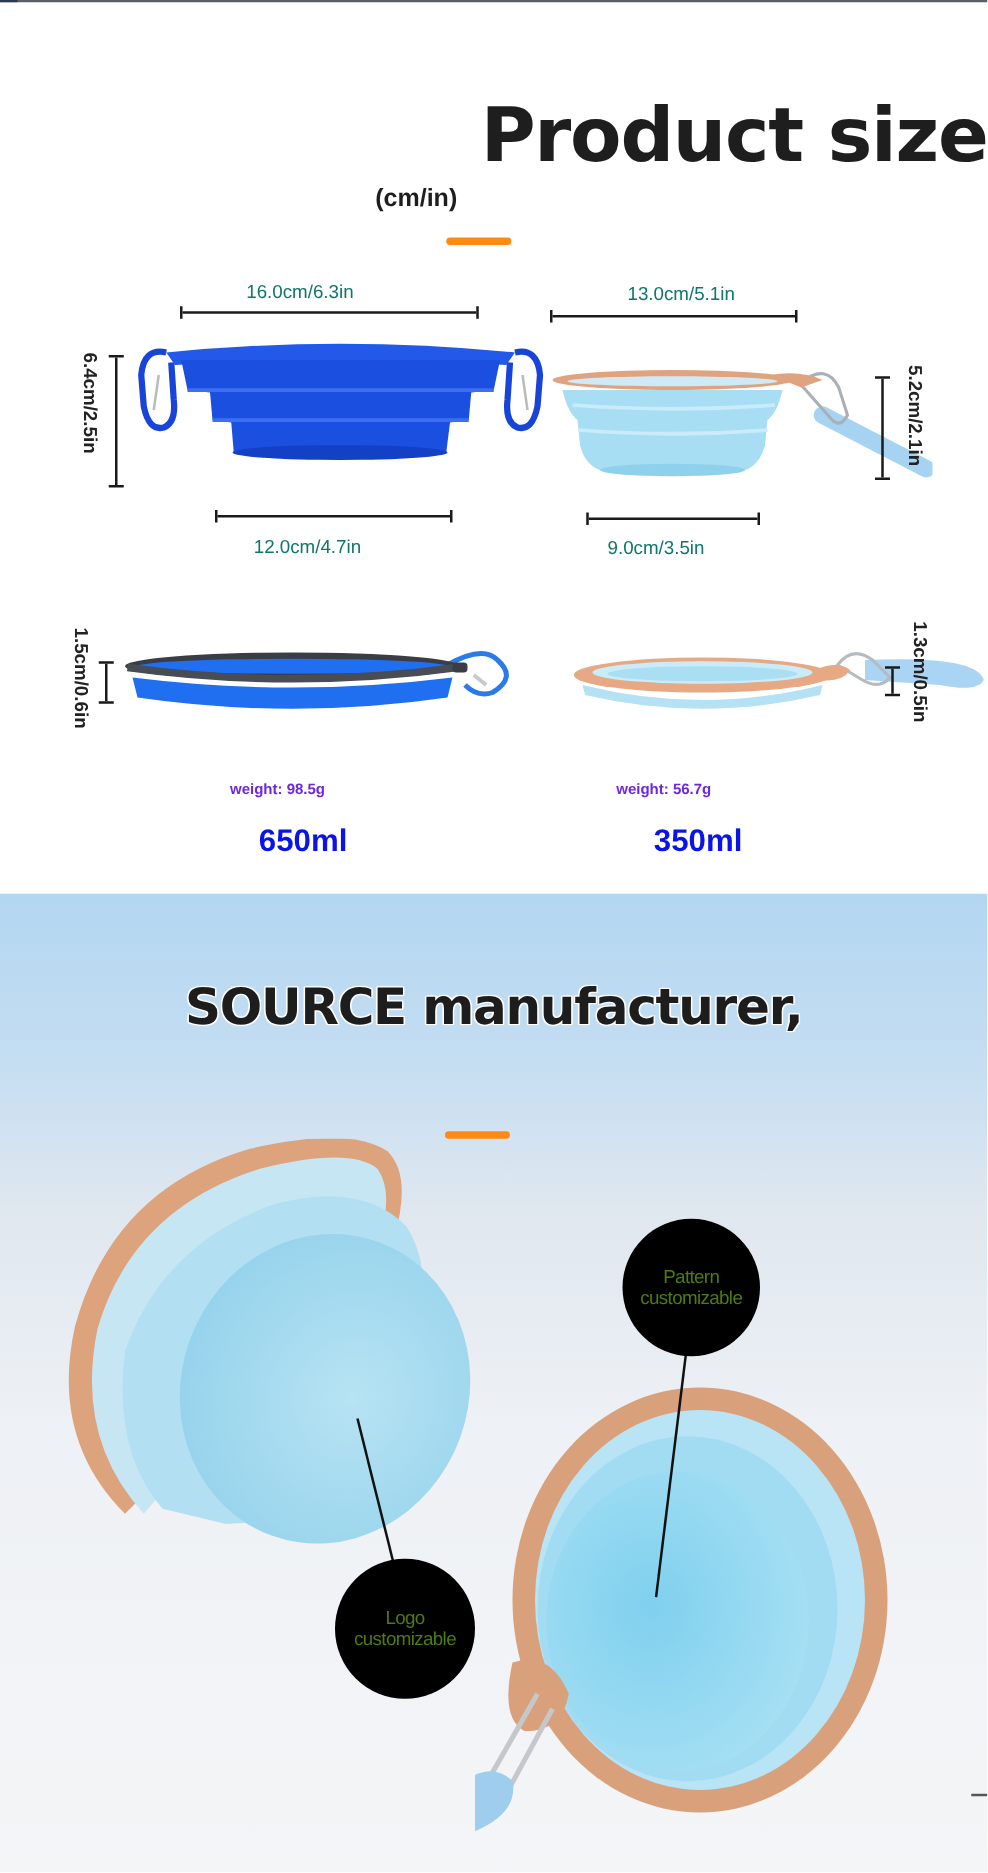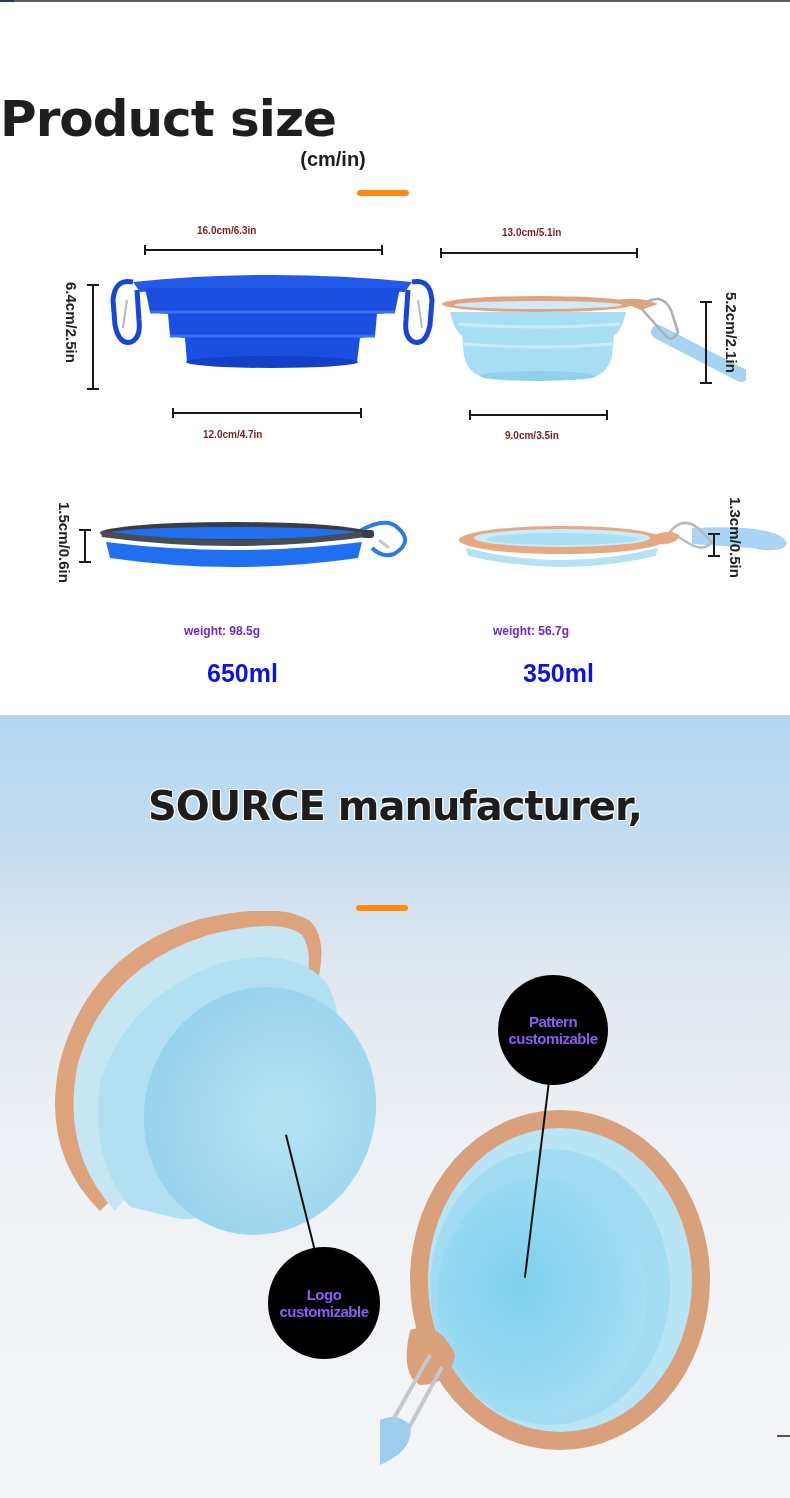--- a/index.html
+++ b/index.html
@@ -1,38 +1,38 @@
 <!DOCTYPE html>
 <html><head>
 <meta charset="utf-8">
 <style>
   * { margin: 0; padding: 0; box-sizing: border-box; }
   body { width: 790px; height: 1498px; background: #ffffff; font-family: "Liberation Sans", sans-serif; position: relative; overflow: hidden; }
   .topline { position: absolute; left: 0; top: 0; width: 790px; height: 2px; background: #5a5f66; }
   .topline::before { content: ""; position: absolute; left: 0; top: 0; width: 14px; height: 2px; background: #2b3a52; }
 
   .section1 { position: absolute; left: 0; top: 2px; width: 790px; height: 713px; background: #ffffff; }
-  .title { position: absolute; left: 0; width: 790px; top: 72px; text-align: left; font-size: 50px; font-weight: bold; color: #1e1e1e; letter-spacing: -1px; font-family: "DejaVu Sans", sans-serif; margin-top: 16px; }
+  .title { position: absolute; left: 0; width: 790px; top: 72px; text-align: right; font-size: 60px; font-weight: bold; color: #1e1e1e; letter-spacing: -1px; font-family: "DejaVu Sans", sans-serif; }
   .subtitle { position: absolute; left: 0; width: 666px; top: 146px; text-align: center; font-size: 20px; font-weight: bold; color: #1e1e1e; }
   .accent-bar { position: absolute; width: 52px; height: 6px; border-radius: 3px; background: #ff8a12; }
 
   .dim-h { position: absolute; height: 10px; border-left: 2px solid #1a1a1a; border-right: 2px solid #1a1a1a; }
   .dim-h::after { content: ""; position: absolute; left: 0; right: 0; top: 4px; height: 2px; background: #1a1a1a; }
   .dim-v { position: absolute; width: 12px; border-top: 2px solid #1a1a1a; border-bottom: 2px solid #1a1a1a; }
   .dim-v::after { content: ""; position: absolute; top: 0; bottom: 0; left: 5px; width: 2px; background: #1a1a1a; }
-  .lbl { position: absolute; font-size: 10px; font-weight: bold; color: #7f1d1d; white-space: nowrap; }
+  .lbl { position: absolute; font-size: 15px; font-weight: normal; color: #0f766e; white-space: nowrap; }
   .lbl-v { position: absolute; font-size: 15px; font-weight: bold; color: #222; white-space: nowrap; transform-origin: 0 0; }
   .weight { position: absolute; font-size: 12px; font-weight: bold; color: #6d28d9; text-align: right; }
   .volume { position: absolute; font-size: 25px; font-weight: bold; color: #0a14e6; }
 
   .section2 { position: absolute; left: 0; top: 715px; width: 790px; height: 783px;
     background: linear-gradient(180deg, #b3d6f1 0%, #c3ddf2 16%, #dfe7ef 32%, #eef1f5 55%, #f4f5f7 100%); overflow: hidden; }
   .s2-title { position: absolute; left: 0; width: 790px; text-align: center; font-size: 40px; font-weight: bold; color: #1d1d1d; font-family: "DejaVu Sans", sans-serif; letter-spacing: -1px;
     text-shadow: 0 0 2px #fff, 0 0 2px #fff, 1px 1px 0 #fff, -1px -1px 0 #fff, 1px -1px 0 #fff, -1px 1px 0 #fff; }
-  .bubble { position: absolute; border-radius: 50%; background: #000; color: #8b5cf6; display: flex; flex-direction: column; align-items: center; justify-content: center; font-size: 15px; font-weight: bold; line-height: 17px; text-align: center; letter-spacing: -0.5px; }
+  .bubble { position: absolute; border-radius: 50%; background: #000; color: #4d7c0f; display: flex; flex-direction: column; align-items: center; justify-content: center; font-size: 15px; font-weight: normal; line-height: 17px; text-align: center; letter-spacing: -0.5px; }
   .leader { position: absolute; width: 1.5px; background: #111; transform-origin: top left; }
 </style>
 </head>
 <body>
 
 <div class="topline"></div>
 
 <div class="section1">
   <div class="title">Product size</div>
   <div class="subtitle">(cm/in)</div>
@@ -73,21 +73,21 @@
 
       <path d="M14 22 L190 22 Q186 40 178 46 L176 66 Q172 82 160 86 Q102 94 44 86 Q32 82 28 66 L26 46 Q18 40 14 22 Z" fill="#a8def3"></path>
       <path d="M22 34 Q102 40 184 34" stroke="#c9ecfa" stroke-width="3" fill="none"></path>
       <path d="M27 54 Q102 60 178 54" stroke="#c9ecfa" stroke-width="3" fill="none"></path>
       <ellipse cx="102" cy="86" rx="58" ry="5" fill="#8fd0ec"></ellipse>
     </svg>
   </div>
   <div class="dim-h" style="left:440px; top:246px; width:198px;"></div>
   <div class="lbl" style="left:502px; top:225px;">13.0cm/5.1in</div>
   <div class="dim-h" style="left:469px; top:408px; width:139px;"></div>
-  <div class="lbl" style="left:505px; top:428px;">9.0cm/3.5in</div>
+  <div class="lbl" style="left:486px; top:428px;">9.0cm/3.5in</div>
   <div class="dim-v" style="left:700px; top:299px; height:83px;"></div>
   <div class="lbl-v" style="left:740px; top:290px; transform: rotate(90deg);">5.2cm/2.1in</div>
 
   <div>
     <svg style="position:absolute; left:96px; top:516px;" width="345" height="60" viewBox="0 0 345 60">
       <path d="M262 14 Q290 -2 302 10 Q318 24 298 36 Q286 40 276 30" fill="none" stroke="#2a7be8" stroke-width="4"></path>
       <line x1="283" y1="22" x2="293" y2="30" stroke="#c8c8c8" stroke-width="3"></line>
       <ellipse cx="138" cy="15" rx="134" ry="11" fill="#3a3d44"></ellipse>
       <ellipse cx="138" cy="15" rx="124" ry="6" fill="#1f6ff0"></ellipse>
       <path d="M10 24 Q138 40 266 24 L262 40 Q138 58 14 40 Z" fill="#1f6ff0"></path>

